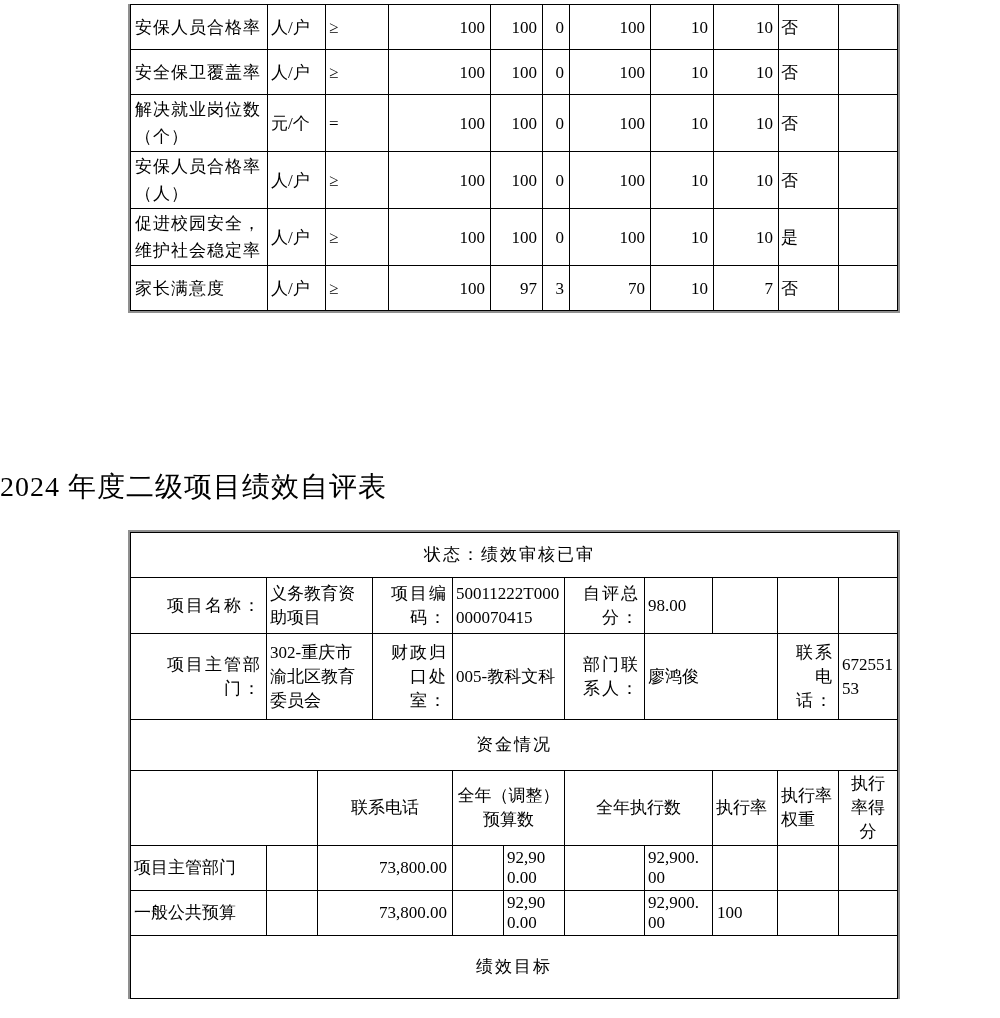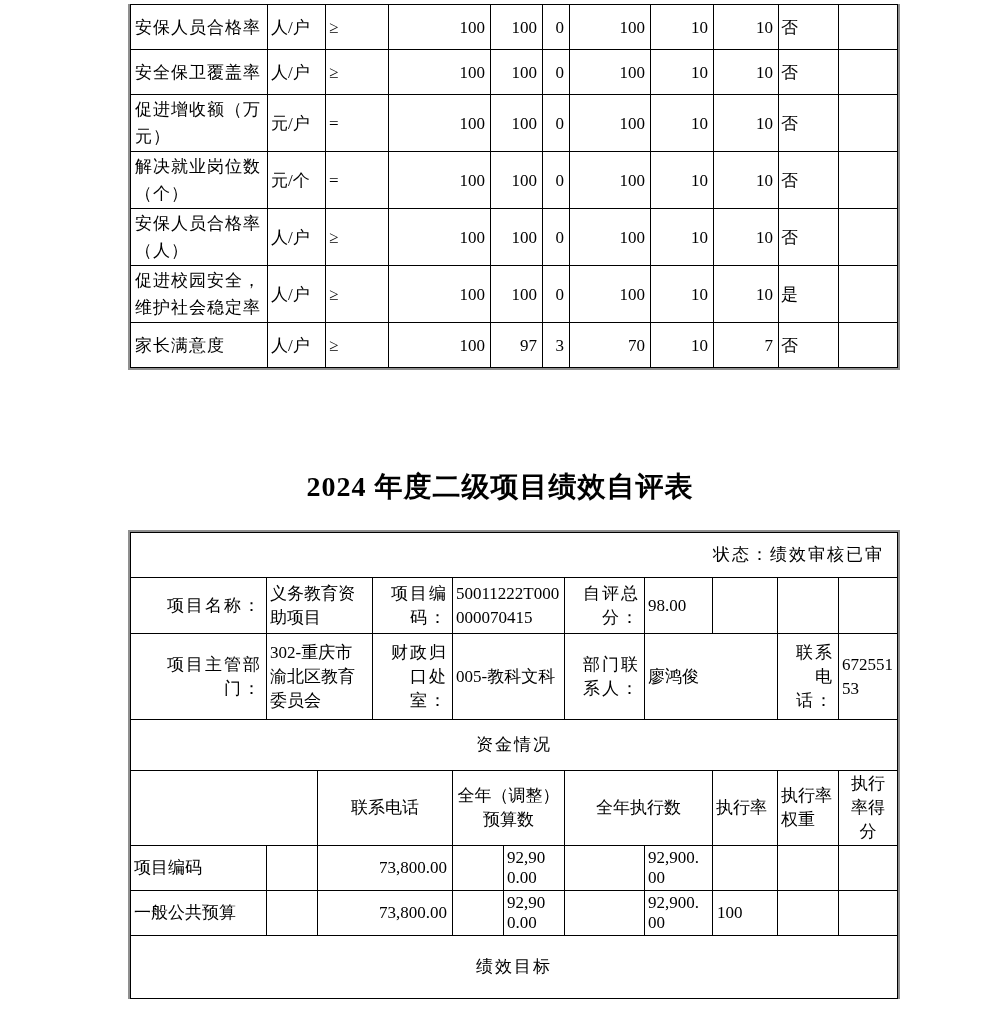--- a/index.html
+++ b/index.html
@@ -31,25 +31,25 @@
   .ind td { line-height: 27px; }
   .ind .r1 td { height: 42px; border-radius: 11px; }
   .ind .r2 td { height: 54px; }
   .t-name { text-align: left; letter-spacing: 1px; padding-left: 4px; }
   .t-unit, .t-op { text-align: left; padding-left: 3px; }
   .t-num { text-align: right; padding-right: 5px; }
   .t-flag { text-align: left; padding-left: 2px; }
   
   .doc-title {
     position: absolute; top: 468px; left: 0; width: 1000px;
-    text-align: center; font-size: 28px; font-weight: bold;
+    font-size: 28px; font-weight: normal;
     letter-spacing: 1px;
   }
   .main td { line-height: 24px; }
-  .status-cell { text-align: right; letter-spacing: 2px; height: 42px; padding-right: 13px; }
+  .status-cell { text-align: center; letter-spacing: 2px; height: 42px; padding-right: 13px; }
   .lbl { text-align: right; letter-spacing: 2px; padding: 1px 4px; }
   .val { text-align: left; padding: 1px 3px; }
   .sec { text-align: center; letter-spacing: 2px; }
   .row-info1 td { height: 53px; }
   .row-info2 td { height: 83px; }
   .row-sec1 td { height: 48px; }
   .row-head td { height: 58px; }
   .row-fund td { height: 42px; line-height: 20px; }
   .row-sec2 td { height: 60px; }
   .hdr { text-align: center; }
@@ -97,33 +97,20 @@
       <td class="t-num">100</td>
       <td class="t-num">100</td>
       <td class="t-num">0</td>
       <td class="t-num">100</td>
       <td class="t-num">10</td>
       <td class="t-num">10</td>
       <td class="t-flag">否</td>
       <td></td>
     </tr>
     <tr class="r2">
-      <td class="t-name">促进增收额（万元）</td>
-      <td class="t-unit">元/户</td>
-      <td class="t-op">=</td>
-      <td class="t-num">100</td>
-      <td class="t-num">100</td>
-      <td class="t-num">0</td>
-      <td class="t-num">100</td>
-      <td class="t-num">10</td>
-      <td class="t-num">10</td>
-      <td class="t-flag">否</td>
-      <td></td>
-    </tr>
-    <tr class="r2">
       <td class="t-name">解决就业岗位数（个）</td>
       <td class="t-unit">元/个</td>
       <td class="t-op">=</td>
       <td class="t-num">100</td>
       <td class="t-num">100</td>
       <td class="t-num">0</td>
       <td class="t-num">100</td>
       <td class="t-num">10</td>
       <td class="t-num">10</td>
       <td class="t-flag">否</td>
@@ -220,21 +207,21 @@
     <tr class="row-head">
       <td colspan="2"></td>
       <td class="hdr" colspan="2">联系电话</td>
       <td class="hdr" colspan="2">全年（调整）预算数</td>
       <td class="hdr" colspan="2">全年执行数</td>
       <td class="hdr-left">执行率</td>
       <td class="hdr-left">执行率权重</td>
       <td class="hdr">执行率得分</td>
     </tr>
     <tr class="row-fund">
-      <td class="val">项目编码</td>
+      <td class="val">项目主管部门</td>
       <td></td>
       <td class="num-r" colspan="2">73,800.00</td>
       <td></td>
       <td class="num-l">92,900.00</td>
       <td></td>
       <td class="num-l">92,900.00</td>
       <td class="rate-l"></td>
       <td class="rate-l"></td>
       <td class="num-r"></td>
     </tr>

